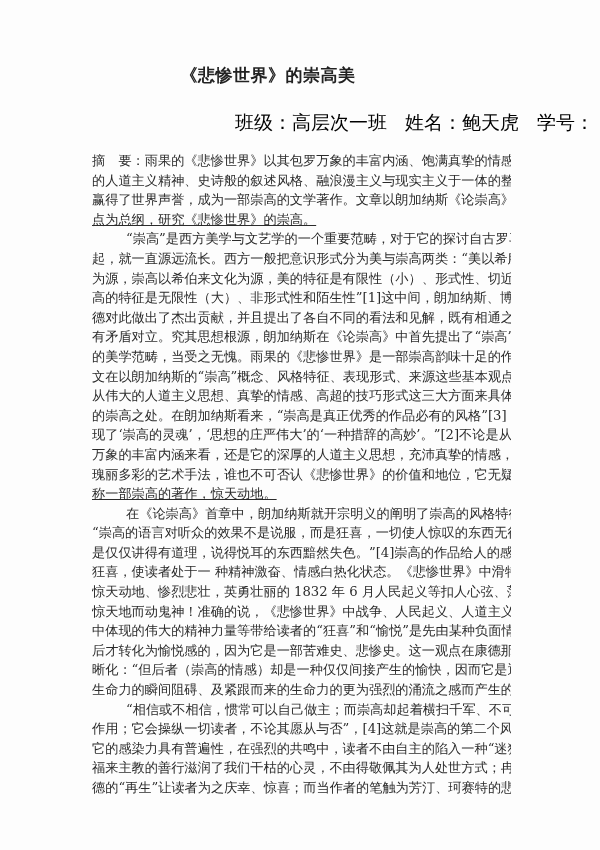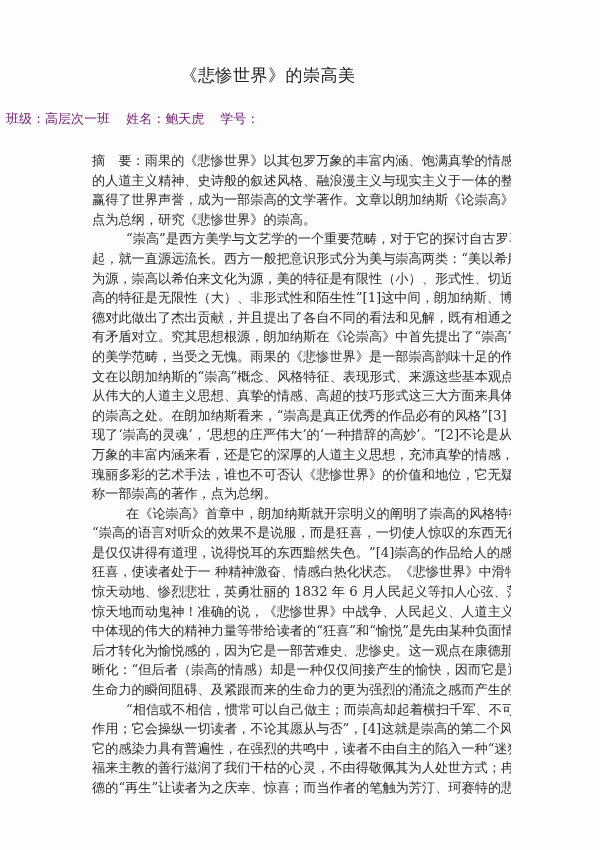--- a/index.html
+++ b/index.html
@@ -1,27 +1,27 @@
 <!DOCTYPE html>
 <html><head>
 <meta charset="utf-8">
 <style>
   html, body { margin: 0; padding: 0; background: #ffffff; }
   body { width: 600px; height: 850px; position: relative; overflow: hidden;
          font-family: "DejaVu Serif", "Liberation Serif", serif; color: #2a2a2a; }
   .page { position: absolute; left: 0; top: 0; width: 600px; height: 850px; background: #fdfdfd; }
   .title { position: absolute; top: 64px; left: 0; width: 536px; text-align: center;
-           font-size: 17px; letter-spacing: 0.5px; color: #222; }
-  .byline { position: absolute; top: 110px; left: 0; width: 600px; text-align: left;
-            font-size: 13px; color: #701a75; }
+           font-size: 17px; letter-spacing: 0.5px; color: #222; font-weight: bold; }
+  .byline { position: absolute; top: 110px; left: 0; width: 600px; text-align: right;
+            font-size: 19px; color: #000000; }
   .byline span { margin: 0 6px; }
   .body { position: absolute; left: 92px; top: 151px; width: 419px; }
   .line { height: 19.6px; line-height: 19.6px; font-size: 13.2px; white-space: nowrap;
           text-align: justify; text-align-last: justify; overflow: hidden; color: #2b2b2b; }
-  .line.last { text-align-last: left; }
+  .line.last { text-align-last: left; text-decoration: underline; }
   .line.indent { padding-left: 34px; }
 </style>
 </head>
 <body>
 
 <div class="page">
   <div class="title">《悲惨世界》的崇高美</div>
   <div class="byline">
     <span>班级：高层次一班</span>
     <span>姓名：鲍天虎</span>
@@ -43,21 +43,21 @@
       <div class="line">高的特征是无限性（大）、非形式性和陌生性”[1]这中间，朗加纳斯、博克、康</div>
       <div class="line">德对此做出了杰出贡献，并且提出了各自不同的看法和见解，既有相通之处，又</div>
       <div class="line">有矛盾对立。究其思想根源，朗加纳斯在《论崇高》中首先提出了“崇高”这一新</div>
       <div class="line">的美学范畴，当受之无愧。雨果的《悲惨世界》是一部崇高韵味十足的作品，本</div>
       <div class="line">文在以朗加纳斯的“崇高”概念、风格特征、表现形式、来源这些基本观点之上，</div>
       <div class="line">从伟大的人道主义思想、真挚的情感、高超的技巧形式这三大方面来具体分析它</div>
       <div class="line">的崇高之处。在朗加纳斯看来，“崇高是真正优秀的作品必有的风格”[3]，意指“体</div>
       <div class="line">现了‘崇高的灵魂’，‘思想的庄严伟大’的‘一种措辞的高妙’。”[2]不论是从其包罗</div>
       <div class="line">万象的丰富内涵来看，还是它的深厚的人道主义思想，充沛真挚的情感，或是其</div>
       <div class="line">瑰丽多彩的艺术手法，谁也不可否认《悲惨世界》的价值和地位，它无疑可以堪</div>
-      <div class="line last">称一部崇高的著作，点为总纲。</div>
+      <div class="line last">称一部崇高的著作，惊天动地。</div>
     </div>
 
     <div>
       <div class="line indent">在《论崇高》首章中，朗加纳斯就开宗明义的阐明了崇高的风格特征之一：</div>
       <div class="line">“崇高的语言对听众的效果不是说服，而是狂喜，一切使人惊叹的东西无往而不</div>
       <div class="line">是仅仅讲得有道理，说得悦耳的东西黯然失色。”[4]崇高的作品给人的感觉在于</div>
       <div class="line">狂喜，使读者处于一 种精神激奋、情感白热化状态。《悲惨世界》中滑特卢战役</div>
       <div class="line">惊天动地、惨烈悲壮，英勇壮丽的 1832 年 6 月人民起义等扣人心弦、荡气回肠，</div>
       <div class="line">惊天地而动鬼神！准确的说，《悲惨世界》中战争、人民起义、人道主义者行动</div>
       <div class="line">中体现的伟大的精神力量等带给读者的“狂喜”和“愉悦”是先由某种负面情感而</div>

